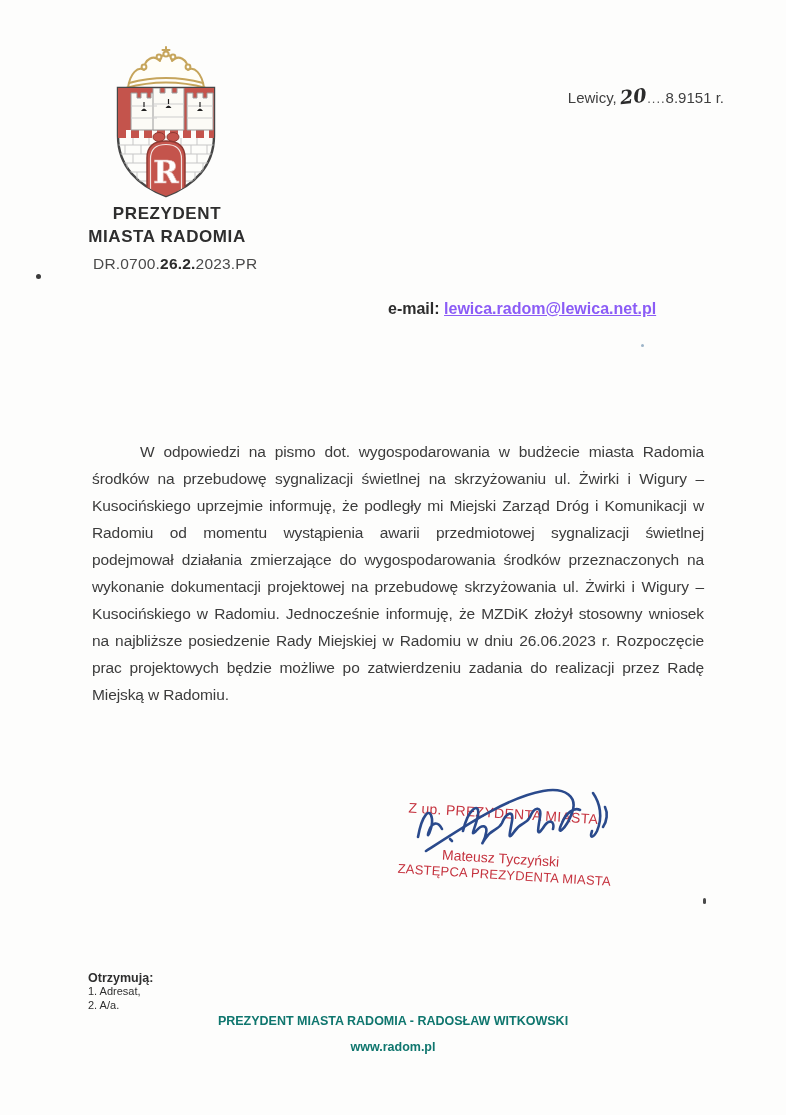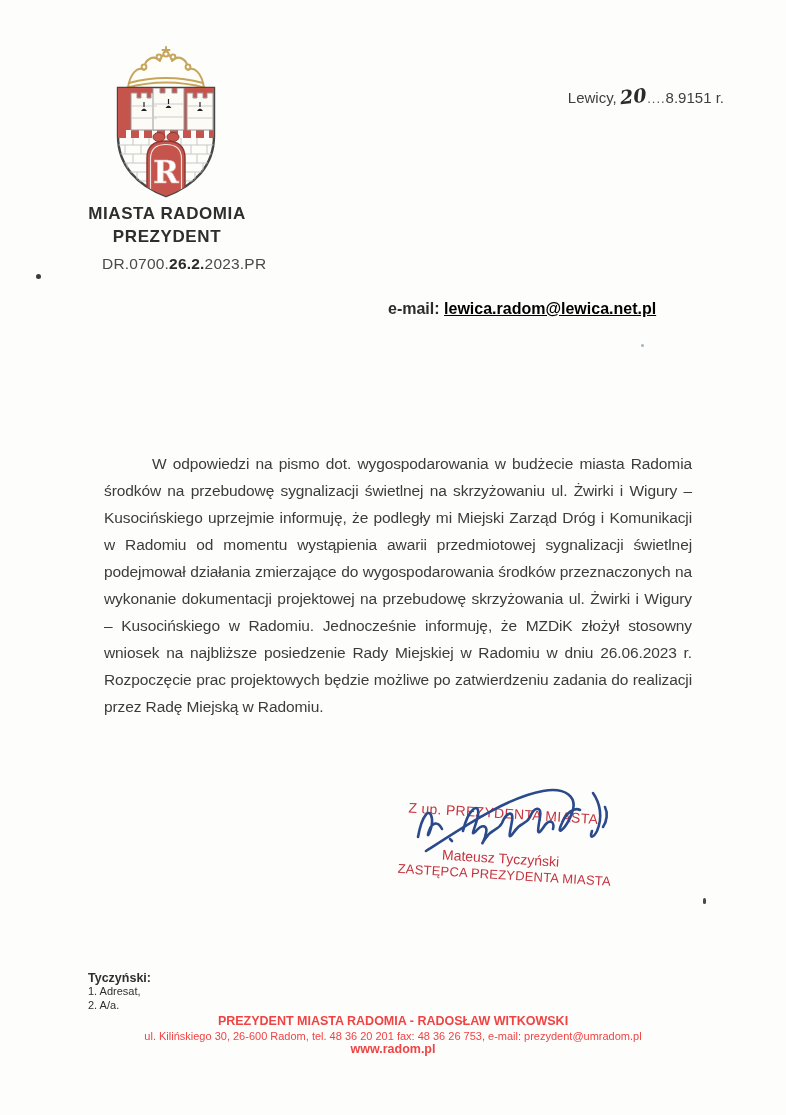--- a/index.html
+++ b/index.html
@@ -3,57 +3,57 @@
 <meta charset="utf-8">
 <style>
   html,body{margin:0;padding:0;}
   body{background:#e8e8e8;font-family:"Liberation Sans",sans-serif;}
   .page{position:relative;width:786px;height:1115px;margin:0 auto;background:#fdfdfc;overflow:hidden;color:#3a3a3a;}
 
   
   .crest{position:absolute;left:113px;top:44px;width:106px;height:156px;}
   .office{position:absolute;left:60px;top:202px;width:214px;text-align:center;
           font-weight:bold;color:#2e2e2e;font-size:17px;line-height:23px;letter-spacing:.6px;}
-  .refline{position:absolute;left:102px;top:255px;font-size:15.5px;color:#4a4a4a;letter-spacing:.2px;}
+  .refline{position:absolute;left:93px;top:255px;font-size:15.5px;color:#4a4a4a;letter-spacing:.2px;}
   .refline b{color:#2c2c2c;}
 
   
   .dateline{position:absolute;top:85px;right:62px;font-size:15px;color:#3f3f3f;}
   .hand{font-family:"DejaVu Serif",serif;font-style:italic;font-weight:bold;font-size:19px;
         display:inline-block;transform:rotate(-6deg);margin:0 1px 0 3px;color:#2b2b2b;}
   .dotline{letter-spacing:1px;font-size:13px;color:#555;}
 
   
   .addressee{position:absolute;left:388px;top:293px;font-weight:bold;font-size:16px;
              line-height:31px;color:#2d2d2d;}
-  .addressee .email a{color:#000000;text-decoration:underline;font-weight:bold;}
+  .addressee .email a{color:#8b5cf6;text-decoration:underline;font-weight:bold;}
 
   
   .body-text{position:absolute;left:92px;top:438px;width:612px;font-size:15.5px;line-height:27px;
              text-align:justify;color:#3c3c3c;letter-spacing:-.1px;}
-  .body-text p{margin:12px;text-indent:48px;}
+  .body-text p{margin:0;text-indent:48px;}
 
   
   .stamp{position:absolute;left:402px;top:799px;width:204px;text-align:center;color:#c5333f;
          transform:rotate(3.5deg);transform-origin:left top;}
   .stamp .auth{font-size:14px;letter-spacing:.3px;white-space:nowrap;}
   .stamp .name{font-size:14px;margin-top:29px;white-space:nowrap;}
   .stamp .title{font-size:13px;margin-top:1px;letter-spacing:.2px;white-space:nowrap;}
   .sig-svg{position:absolute;left:408px;top:779px;width:228px;height:86px;}
 
   
   .distribution{position:absolute;left:88px;top:971px;color:#2f2f2f;}
   .distribution .head{font-weight:bold;font-size:12.5px;}
   .distribution .item{font-size:11px;line-height:13.5px;}
 
   
-  .footer{position:absolute;left:0;top:1014px;width:100%;text-align:center;color:#ef4444;}
+  .footer{position:absolute;left:0;top:1014px;width:100%;text-align:center;color:#0f766e;}
   .footer .f1{font-weight:bold;font-size:12.5px;}
   .footer .f2{font-size:11px;margin-top:2px;}
-  .footer .f3{font-weight:bold;font-size:12.5px;margin-top:0;}
+  .footer .f3{font-weight:bold;font-size:12.5px;margin-top:12px;}
 
   
   .speck{position:absolute;border-radius:50%;background:#3b3b3b;}
   .speck.s1{left:36px;top:274px;width:5px;height:5px;}
   .speck.s2{left:641px;top:344px;width:3px;height:3px;background:#9db4c8;}
   .speck.s3{left:703px;top:898px;width:3px;height:6px;border-radius:2px;background:#4a4a4a;}
 </style>
 </head>
 <body>
 
@@ -115,22 +115,22 @@
 
       <g>
         <path d="M34,156 V114 Q34,97 53,97 Q72,97 72,114 V156 Z" stroke="#8d3a33" stroke-width="1.5" fill="#c4544c"></path>
         <path d="M37.5,156 V115 Q37.5,100.5 53,100.5 Q68.5,100.5 68.5,115 V156" fill="none" stroke="#f2e3e0" stroke-width="1.2"></path>
         <text x="53" y="139" text-anchor="middle" font-family="DejaVu Serif, serif" font-weight="bold" font-size="31" fill="#ffffff" stroke="#e0b3ad" stroke-width="0.6">R</text>
       </g>
     </g>
   </svg>
 
   <div class="office">
+    <div>PREZYDENT</div>
     <div>MIASTA RADOMIA</div>
-    <div>PREZYDENT</div>
   </div>
 
   <div class="refline"><span>DR.0700.</span><b>26.2.</b><span>2023.PR</span></div>
 
   <div class="dateline"><span>Lewicy,</span><span class="hand">20</span><span class="dotline">....</span><span>8.9151 r.</span></div>
 
   <div class="addressee">
     <div class="email"><span>e-mail:</span>
       <a href="#">lewica.radom@lewica.net.pl</a>
     </div>
@@ -151,28 +151,27 @@
       <path d="M10,58 C14,36 22,27 24,40 C25,50 17,63 21,52 C24,43 30,42 34,50"></path>
       <path d="M42,60 l2,2"></path>
       <path d="M55,52 C60,30 72,22 70,36 C68,48 61,59 68,52 C74,45 80,46 78,54 C77,62 71,69 77,60 C84,49 90,52 94,44 C98,34 106,30 104,42 C102,54 99,63 106,53 C112,43 118,46 122,38 C126,28 134,26 132,38 C130,50 128,59 135,49 C141,39 147,42 145,50"></path>
       <path d="M18,72 C55,48 100,18 135,12 C158,8 170,18 164,34 C158,50 147,59 154,44 C158,34 166,28 172,31"></path>
       <path d="M185,14 C192,24 195,38 189,52 C186,58 181,61 184,52"></path>
       <path d="M197,28 C200,34 199,42 195,48"></path>
     </g>
   </svg>
 
   <div class="distribution">
-    <div class="head">Tyczyński:</div>
+    <div class="head">Otrzymują:</div>
     <div class="item">1. Adresat,</div>
     <div class="item">2. A/a.</div>
   </div>
 
   <div class="footer">
     <div class="f1">PREZYDENT MIASTA RADOMIA - RADOSŁAW WITKOWSKI</div>
-    <div class="f2">ul. Kilińskiego 30, 26-600 Radom, tel. 48 36 20 201 fax: 48 36 26 753, e-mail: prezydent@umradom.pl</div>
     <div class="f3">www.radom.pl</div>
   </div>
 
   <div class="speck s1"></div>
   <div class="speck s2"></div>
   <div class="speck s3"></div>
 
 </div>
 
 </body></html>

